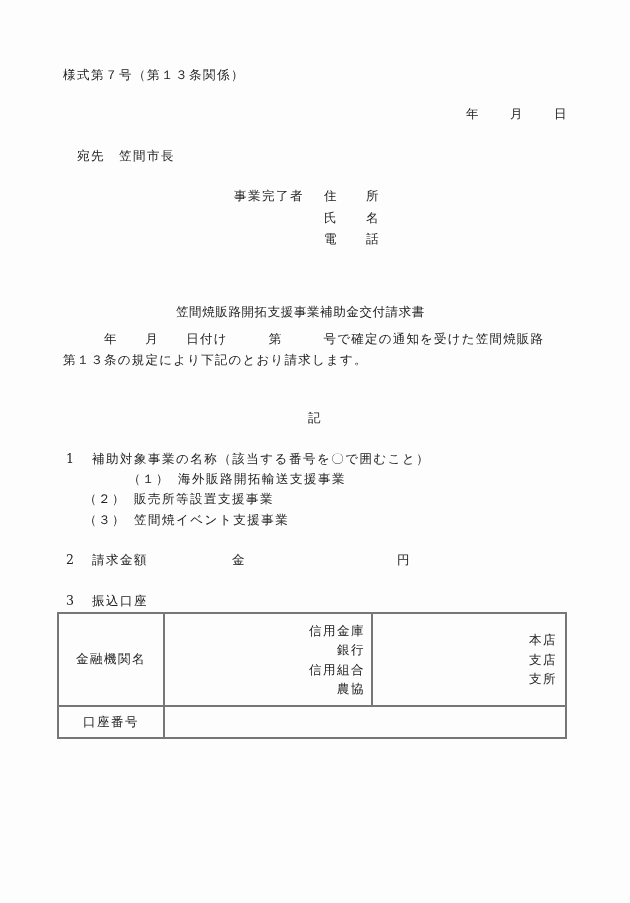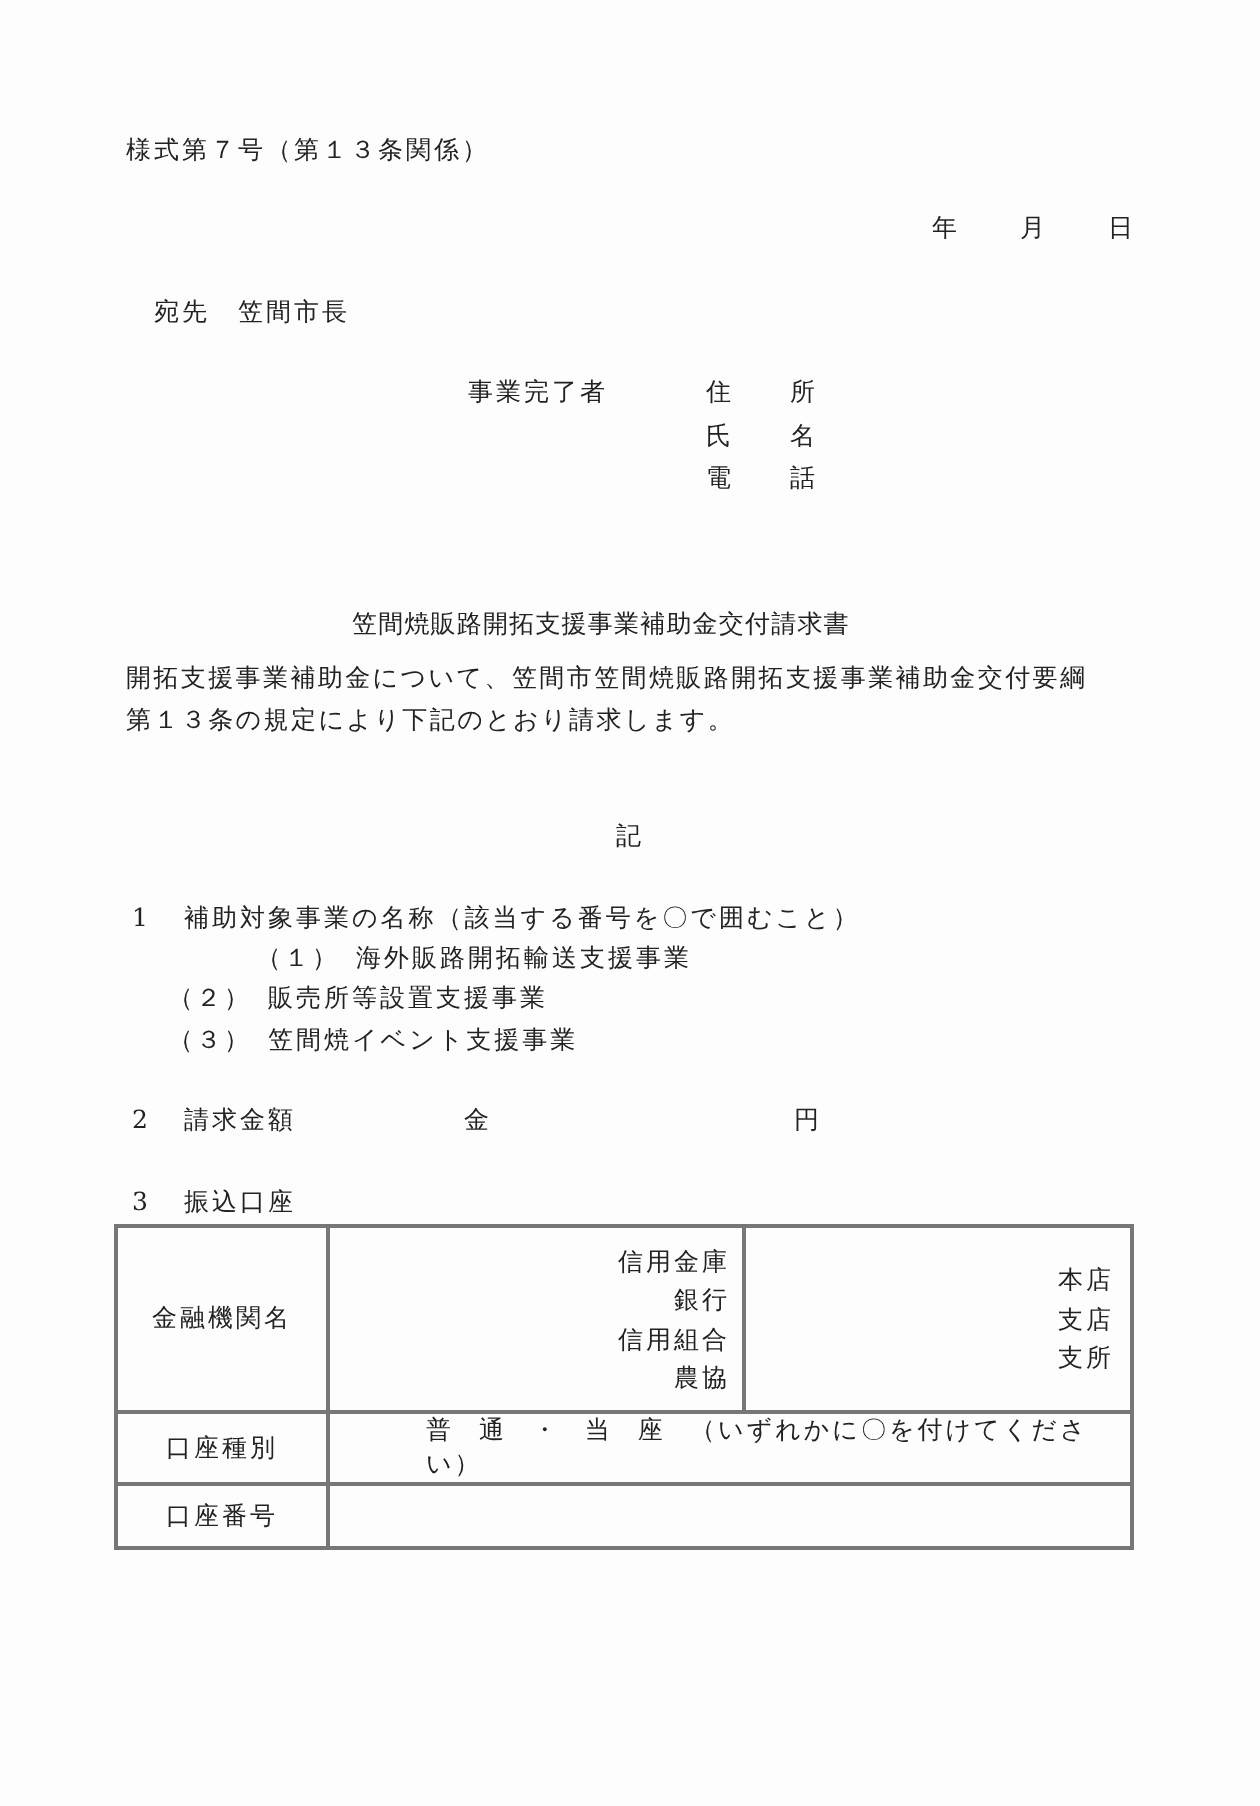--- a/index.html
+++ b/index.html
@@ -15,21 +15,21 @@
   .abs { position: absolute; white-space: nowrap; letter-spacing: 1.5px; }
   .form-no { left: 63px; top: 67px; }
   .date-row { left: 466px; top: 106px; }
   .date-row span { display: inline-block; }
   .date-row .g1 { width: 44px; }
   .date-row .g2 { width: 44px; }
   .addressee { left: 77px; top: 148px; }
   .addressee .name { margin-left: 14px; }
   .applicant { left: 234px; top: 188px; }
   .applicant .role { display: inline-block; width: 105px; }
-  .field { position: absolute; left: 353px; letter-spacing: 0; font-family: Liberation Mono, monospace; }
+  .field { position: absolute; left: 324px; letter-spacing: 0; font-family: Liberation Mono, monospace; }
   .field span:first-child { display: inline-block; width: 42px; }
   .f1 { top: 188px; } .f2 { top: 210px; } .f3 { top: 231px; }
   .title { left: 176px; top: 304px; letter-spacing: 0.6px; }
   .body-text { left: 63px; top: 328px; line-height: 21px; letter-spacing: 1.2px; white-space: normal; width: 520px; }
   .body-text .line { display: block; white-space: nowrap; }
   .ki { left: 308px; top: 410px; }
   .sec1 { left: 66px; top: 451px; }
   .sec1 .num { display: inline-block; width: 26px; }
   .item { position: absolute; left: 84px; letter-spacing: 1.5px; white-space: nowrap; }
   .item .paren { display: inline-block; width: 50px; }
@@ -79,21 +79,21 @@
 <div class="abs applicant">
   <span class="role">事業完了者</span>
 </div>
 <div class="field f1"><span>住</span><span>所</span></div>
 <div class="field f2"><span>氏</span><span>名</span></div>
 <div class="field f3"><span>電</span><span>話</span></div>
 
 <div class="abs title">笠間焼販路開拓支援事業補助金交付請求書</div>
 
 <div class="abs body-text">
-  <span class="line">開拓支援事業補助金について、笠間市笠間焼販路開拓支援事業補助金交付要綱</span>
+  <span class="line">　　　年　　月　　日付け　　　第　　　号で確定の通知を受けた笠間焼販路</span>
   <span class="line">第１３条の規定により下記のとおり請求します。</span>
 </div>
 
 <div class="abs ki">記</div>
 
 <div class="abs sec1">
   <span class="num">1</span><span>補助対象事業の名称（該当する番号を〇で囲むこと）</span>
 </div>
 <div class="item i1"><span class="paren">（１）</span><span>海外販路開拓輸送支援事業</span></div>
 <div class="item i2"><span class="paren">（２）</span><span>販売所等設置支援事業</span></div>
@@ -116,22 +116,18 @@
       <div>銀行</div>
       <div>信用組合</div>
       <div>農協</div>
     </td>
     <td class="branch-types">
       <div>本店</div>
       <div>支店</div>
       <div>支所</div>
     </td>
   </tr>
-  <tr class="r2">
-    <td class="lbl-cell">口座種別</td>
-    <td colspan="2" class="acct-type"><span class="opt">普 通 ・ 当 座</span><span>（いずれかに〇を付けてください）</span></td>
-  </tr>
   <tr class="r3">
     <td class="lbl-cell">口座番号</td>
     <td colspan="2"></td>
   </tr>
 </tbody>
   </table>
 
 </body></html>

